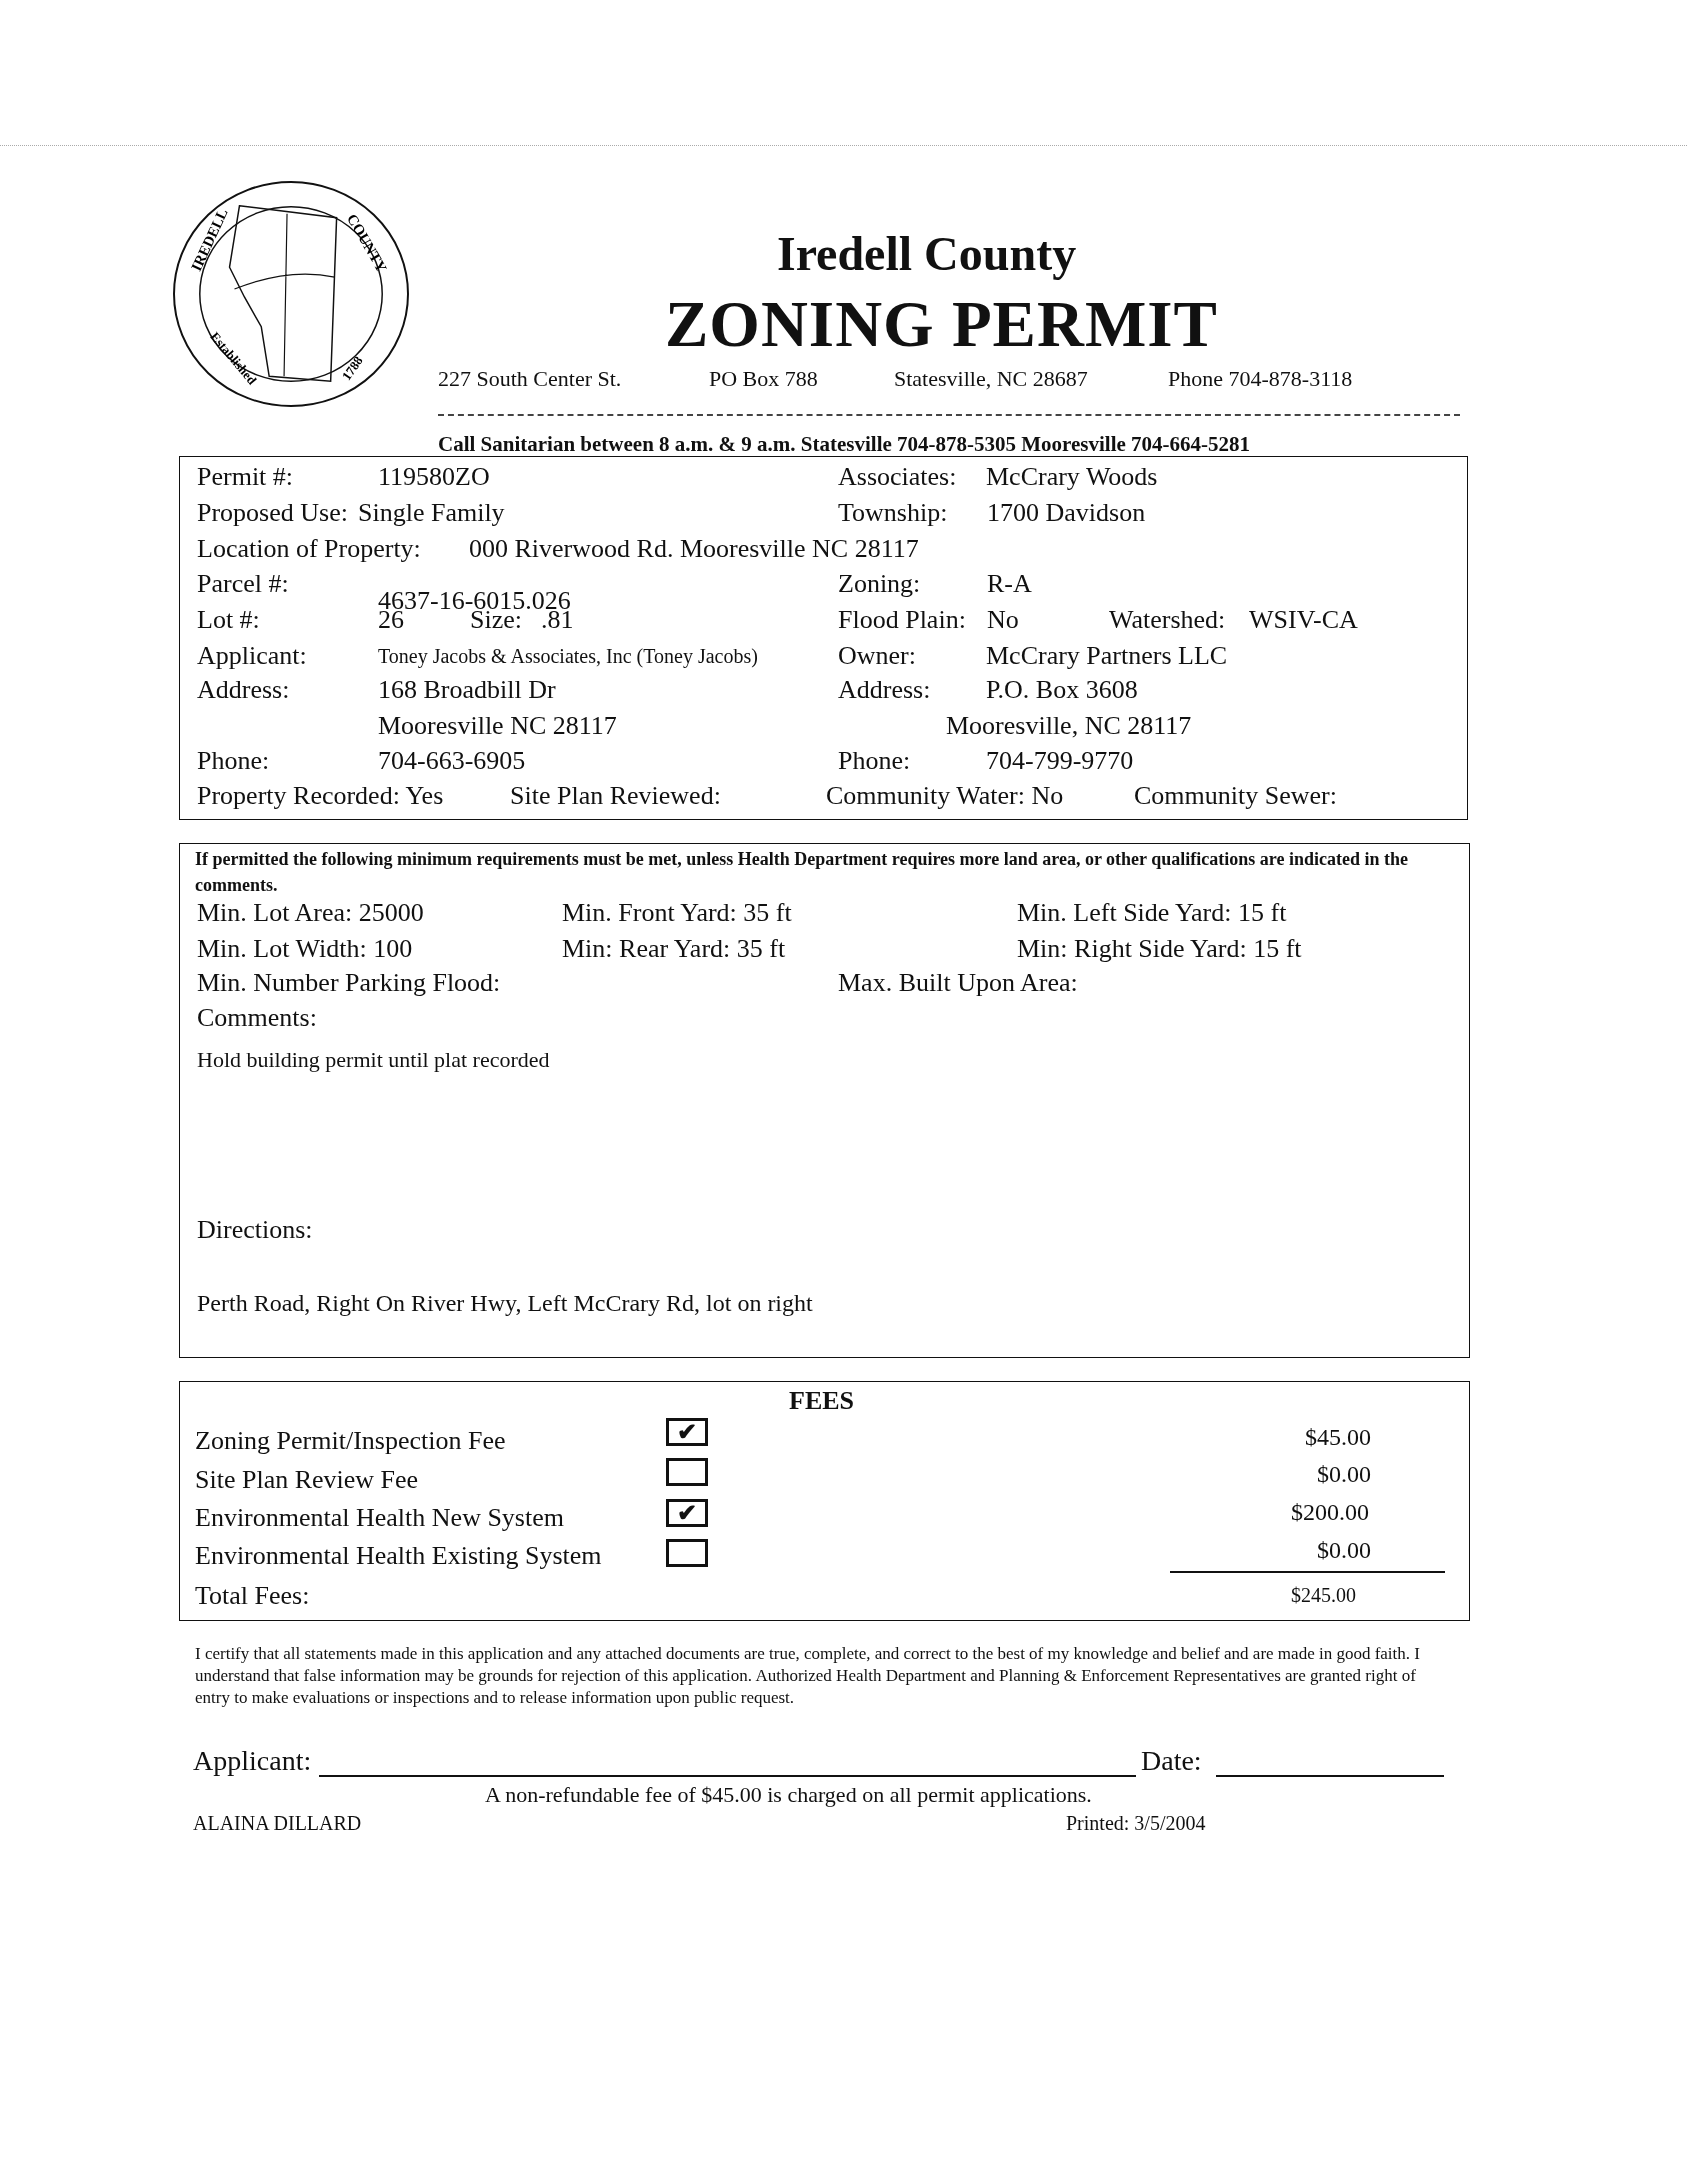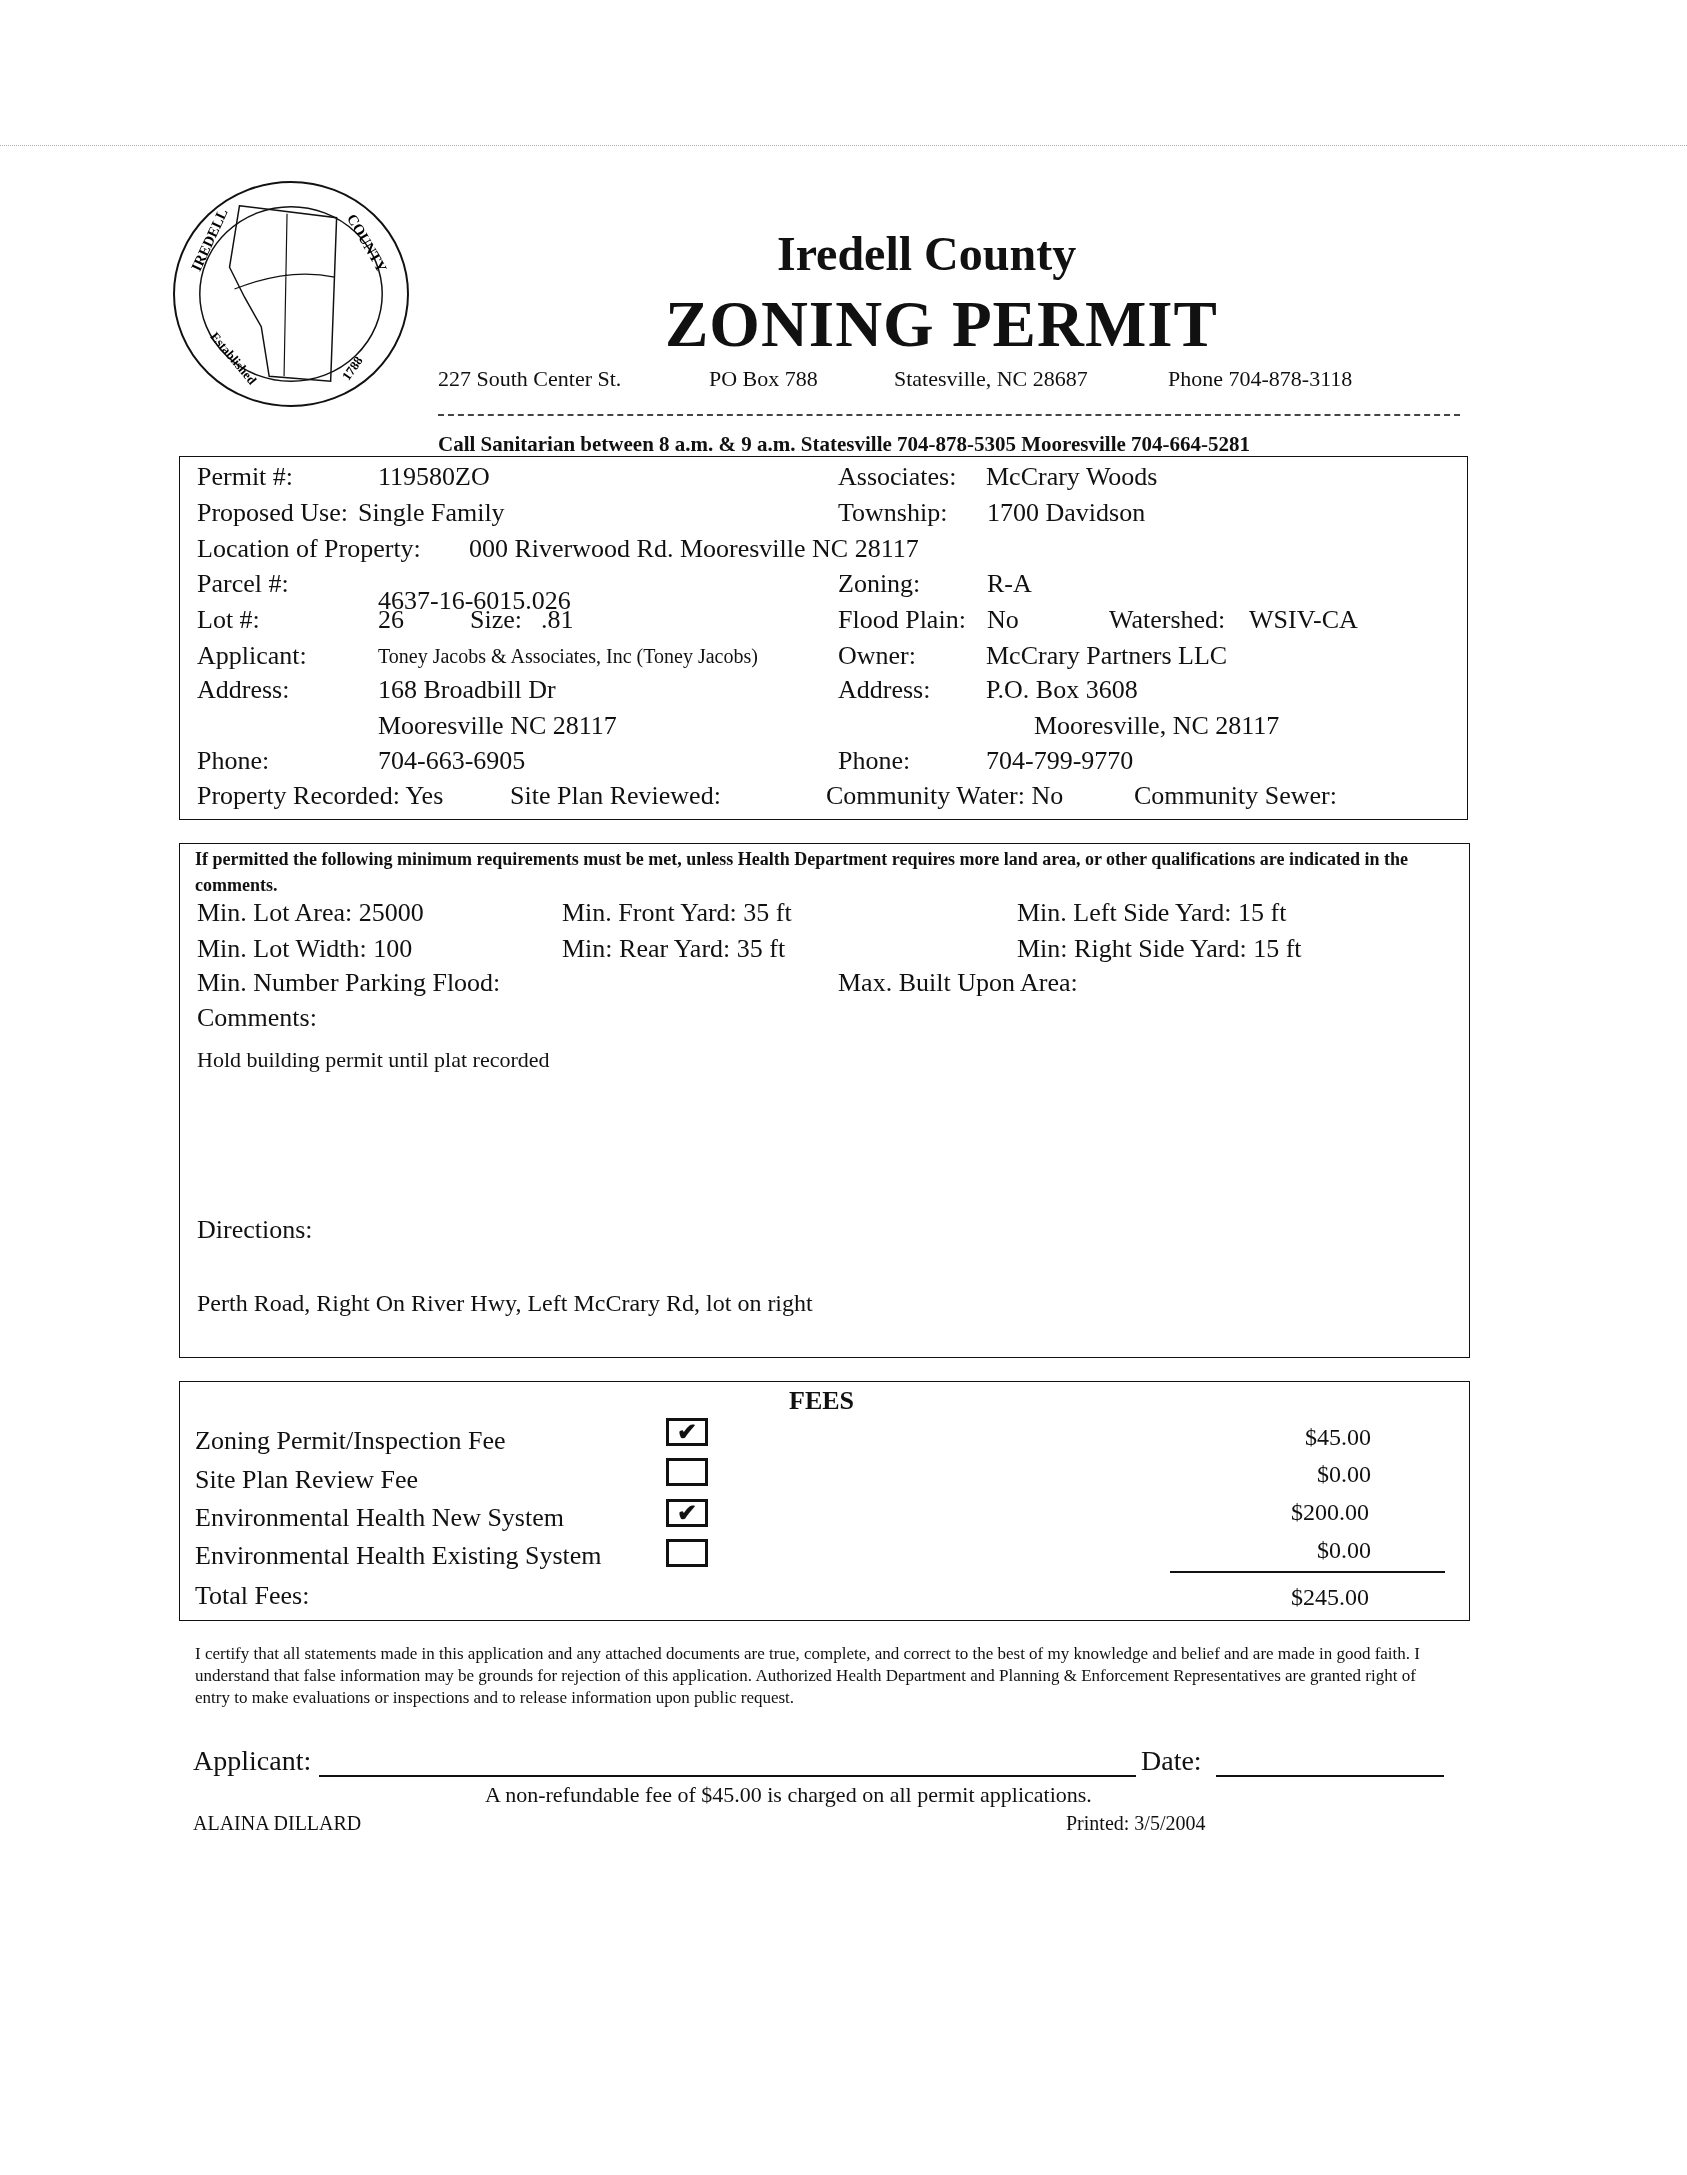--- a/index.html
+++ b/index.html
@@ -82,21 +82,21 @@
 <div class="f sm" style="left:378px;top:645px">Toney Jacobs &amp; Associates, Inc (Toney Jacobs)</div>
 <div class="f" style="left:838px;top:641px">Owner:</div>
 <div class="f" style="left:986px;top:641px">McCrary Partners LLC</div>
 
 <div class="f" style="left:197px;top:675px">Address:</div>
 <div class="f" style="left:378px;top:675px">168 Broadbill Dr</div>
 <div class="f" style="left:838px;top:675px">Address:</div>
 <div class="f" style="left:986px;top:675px">P.O. Box 3608</div>
 
 <div class="f" style="left:378px;top:711px">Mooresville NC 28117</div>
-<div class="f" style="left:1034px;top:711px">Mooresville, NC 28117</div>
+<div class="f" style="left:946px;top:711px">Mooresville, NC 28117</div>
 
 <div class="f" style="left:197px;top:746px">Phone:</div>
 <div class="f" style="left:378px;top:746px">704-663-6905</div>
 <div class="f" style="left:838px;top:746px">Phone:</div>
 <div class="f" style="left:986px;top:746px">704-799-9770</div>
 
 <div class="f" style="left:197px;top:781px">Property Recorded: Yes</div>
 <div class="f" style="left:510px;top:781px">Site Plan Reviewed:</div>
 <div class="f" style="left:826px;top:781px">Community Water: No</div>
 <div class="f" style="left:1134px;top:781px">Community Sewer:</div>
@@ -130,21 +130,21 @@
 <div class="f" style="left:195px;top:1503px">Environmental Health New System</div>
 <div class="cb" style="left:666px;top:1499px">✔</div>
 <div class="f" style="left:1291px;top:1499px;font-size:24px">$200.00</div>
 
 <div class="f" style="left:195px;top:1541px">Environmental Health Existing System</div>
 <div class="cb" style="left:666px;top:1539px"></div>
 <div class="f" style="left:1317px;top:1537px;font-size:24px">$0.00</div>
 <div class="uline"></div>
 
 <div class="f" style="left:195px;top:1581px">Total Fees:</div>
-<div class="f" style="left:1291px;top:1584px;font-size:24px">$245.00</div>
+<div class="f" style="left:1291px;top:1584px;font-size:20px">$245.00</div>
 
 <div class="cert">I certify that all statements made in this application and any attached documents are true, complete, and correct to the best of my knowledge and belief and are made in good faith. I understand that false information may be grounds for rejection of this application. Authorized Health Department and Planning &amp; Enforcement Representatives are granted right of entry to make evaluations or inspections and to release information upon public request.</div>
 <div class="f" style="left:193px;top:1745px;font-size:28px">Applicant:</div>
 <div class="sigline" style="left:319px;top:1775px;width:817px"></div>
 <div class="f" style="left:1141px;top:1745px;font-size:28px">Date:</div>
 <div class="sigline" style="left:1216px;top:1775px;width:228px"></div>
 <div class="f" style="left:485px;top:1782px;font-size:22px">A non-refundable fee of $45.00 is charged on all permit applications.</div>
 <div class="f" style="left:193px;top:1812px;font-size:20px">ALAINA DILLARD</div>
 <div class="f" style="left:1066px;top:1812px;font-size:20px">Printed:  3/5/2004</div>
 

